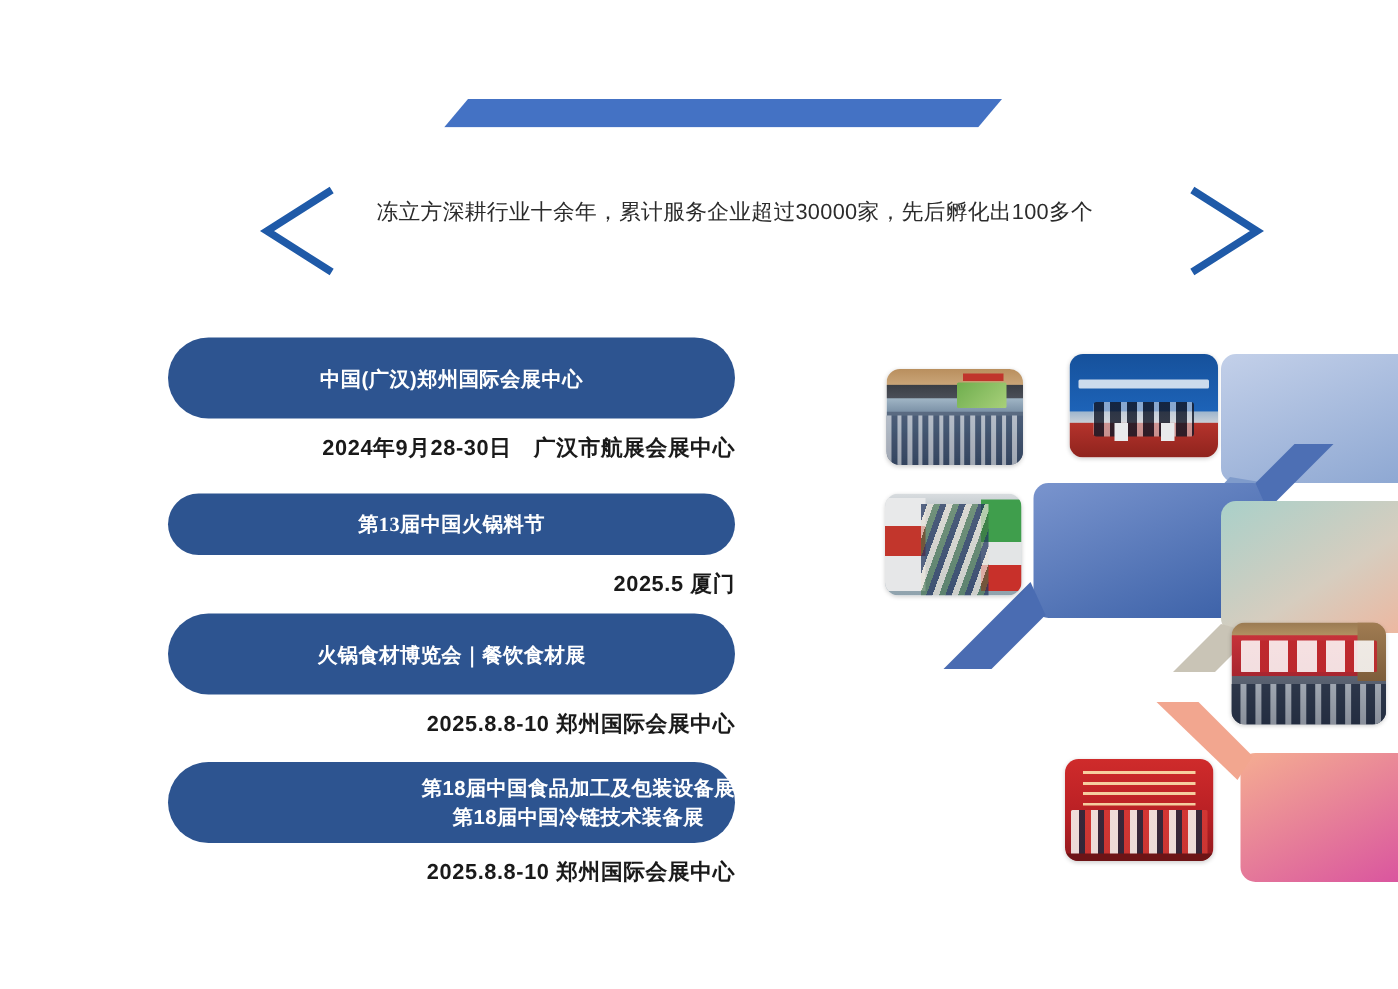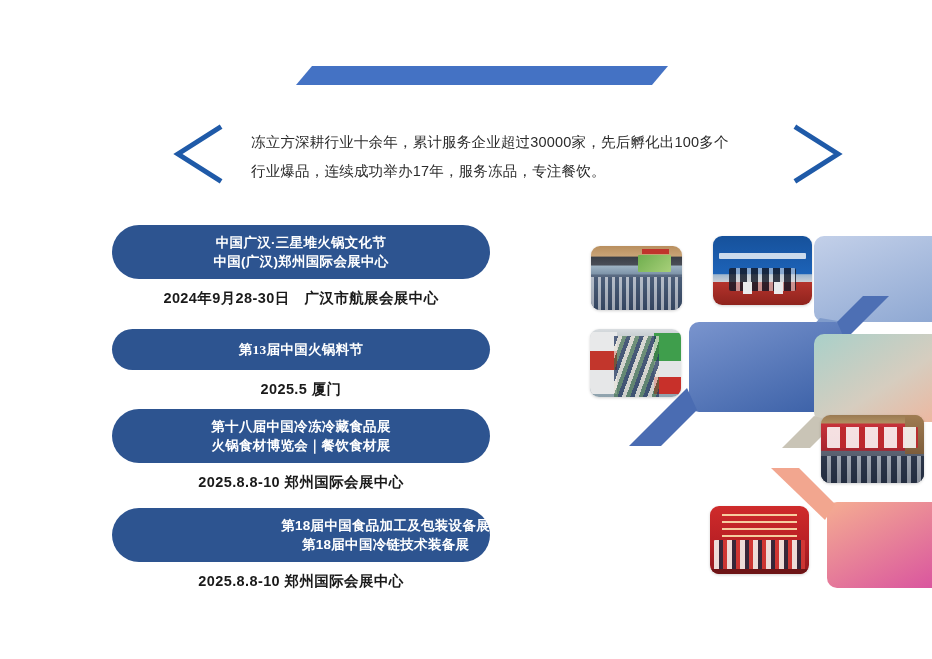--- a/index.html
+++ b/index.html
@@ -48,21 +48,21 @@
     display:flex;
     align-items:center;
     justify-content:center;
     text-align:center;
     letter-spacing:.3px;
   }
   .pill span{display:block;}
   .caption{
     position:absolute;
     left:80px;width:378px;
-    text-align:center;
+    text-align:right;
     font-weight:bold;
     font-size:14.5px;
     color:#1a1a1a;
     letter-spacing:.4px;
   }
 
   
   .collage{position:absolute;left:545px;top:222px;width:372px;height:372px;}
   .photo{
     position:absolute;
@@ -213,41 +213,38 @@
   </div>
 
   <div class="chev" style="left:757px;top:123px;">
     <svg width="58" height="62" viewBox="0 0 58 62">
       <polyline points="8,5 49,31 8,57" fill="none" stroke="#1f5aa8" stroke-width="5" stroke-linecap="square" stroke-linejoin="miter"></polyline>
     </svg>
   </div>
 
   <div class="intro">
     <div>冻立方深耕行业十余年，累计服务企业超过30000家，先后孵化出100多个</div>
-    <div>行业爆品，连续成功举办17年，服务冻品，专注餐饮。</div>
   </div>
 
   <div class="pill" style="top:225px;height:54px;">
     <div>
-      <span>中国广汉·三星堆火锅文化节</span>
       <span>中国(广汉)郑州国际会展中心</span>
     </div>
   </div>
   <div class="caption" style="top:289px;">2024年9月28-30日　广汉市航展会展中心</div>
 
   <div class="pill" style="top:329px;height:41px;font-family:Liberation Serif, serif;">
     <div>
       <span>第13届中国火锅料节</span>
     </div>
   </div>
   <div class="caption" style="top:380px;">2025.5 厦门</div>
 
   <div class="pill" style="top:409px;height:54px;">
     <div>
-      <span>第十八届中国冷冻冷藏食品展</span>
       <span>火锅食材博览会｜餐饮食材展</span>
     </div>
   </div>
   <div class="caption" style="top:473px;">2025.8.8-10 郑州国际会展中心</div>
 
   <div class="pill" style="top:508px;height:54px;justify-content:flex-end;">
     <div>
       <span>第18届中国食品加工及包装设备展</span>
       <span>第18届中国冷链技术装备展</span>
     </div>

